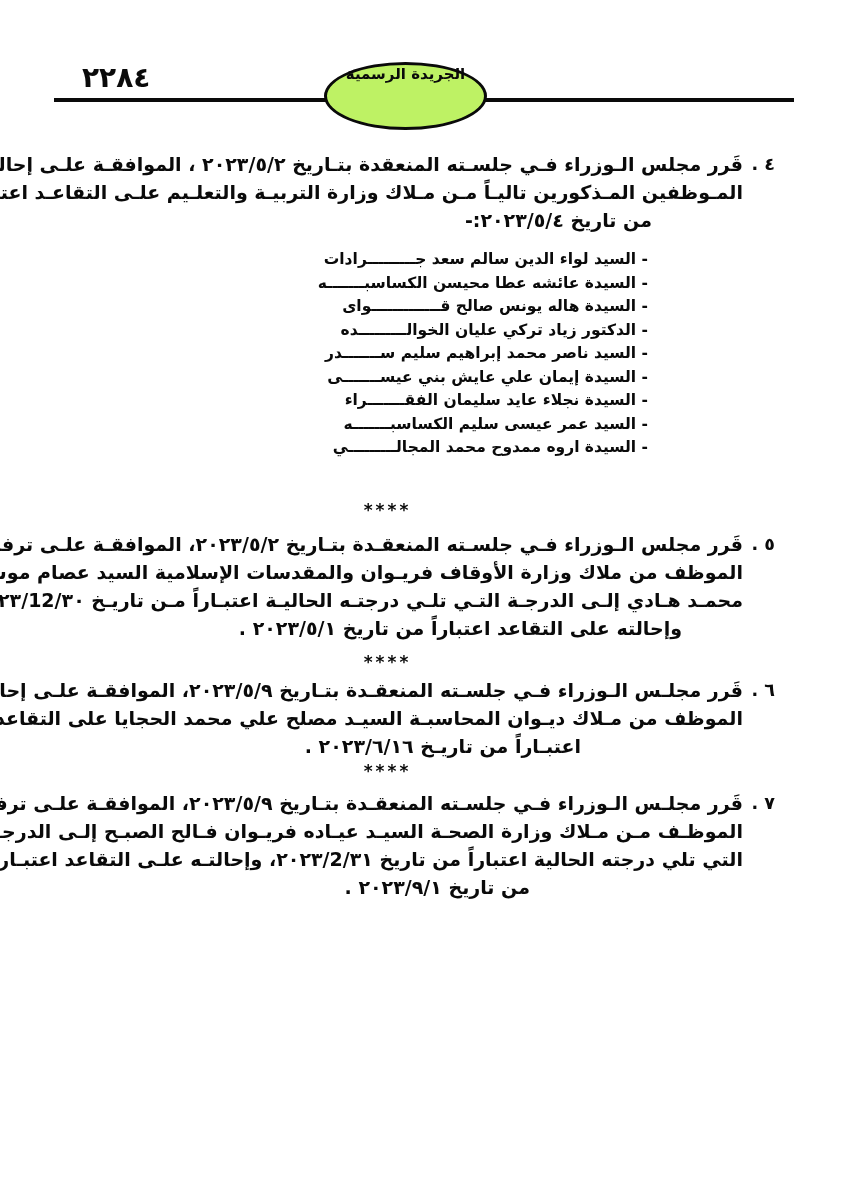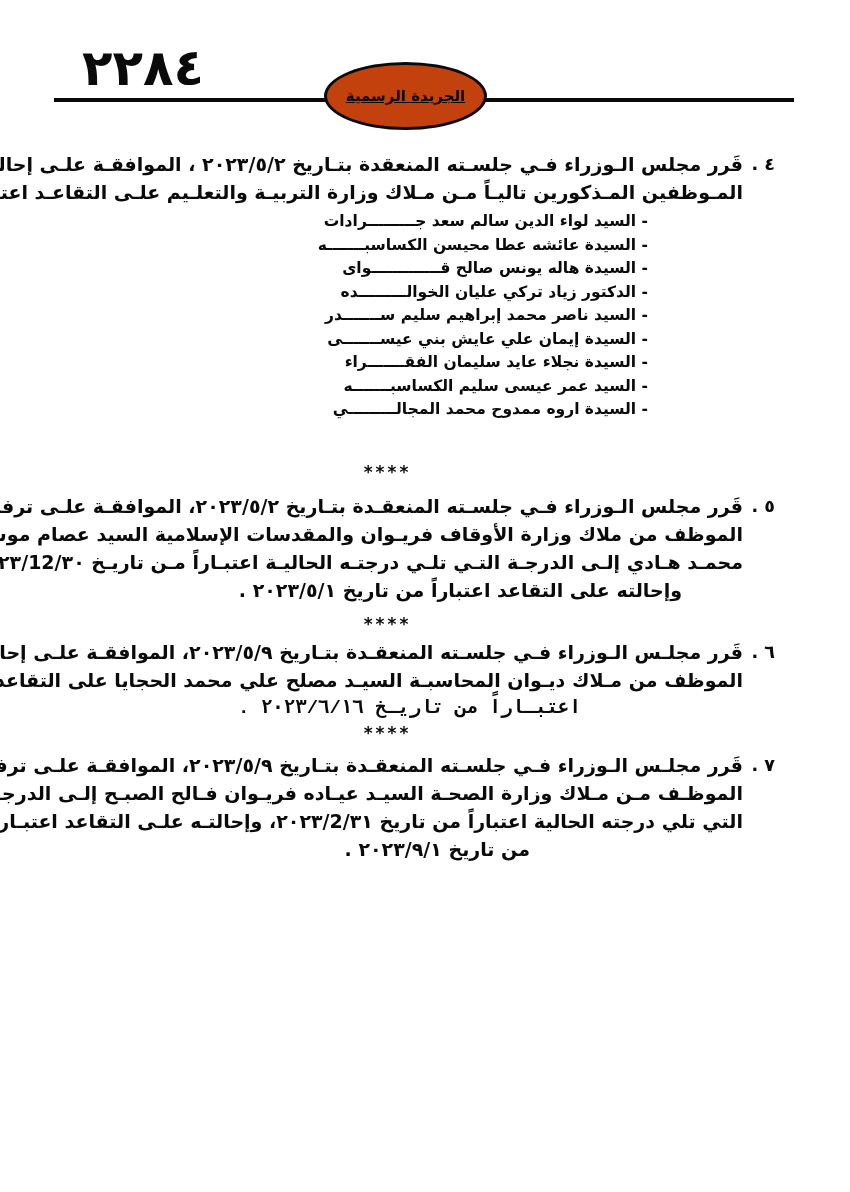--- a/index.html
+++ b/index.html
@@ -19,48 +19,47 @@
   }
 
   
   .header {
     position: relative;
     height: 131px;
   }
   .page-number {
     position: absolute;
     left: 82px;
-    top: 46px;
-    font-size: 50px;
+    top: 56px;
+    font-size: 28px;
     line-height: 44px;
     letter-spacing: 1px;
     direction: ltr;
   }
   .header-rule {
     position: absolute;
     top: 98px;
     left: 54px;
     right: 56px;
     height: 3.5px;
     background: #0a0a0a;
   }
   .masthead-oval {
     position: absolute;
     left: 324px;
     top: 62px;
     width: 163px;
     height: 68px;
-    background: #c2410c;
+    background: #bef264;
     border: 3.5px solid #0a0a0a;
     border-radius: 50%;
     box-sizing: border-box;
     display: flex;
-    align-items: center;
+    align-items: flex-start;
     justify-content: center;
-    text-decoration: underline;
   }
   .masthead-oval span {
     font-size: 15px;
     white-space: nowrap;
   }
 
   
   .content {
     margin-right: 75px;
     padding-top: 19px;
@@ -89,25 +88,25 @@
   }
   .j {
     text-align: justify;
     text-align-last: justify;
   }
   .last {
     text-align: right;
   }
   .pr4 { padding-right: 91px; }
   .pr5 { padding-right: 61px; text-align: right; }
-  .pr6 { padding-right: 162px; font-family: Liberation Mono, monospace; }
+  .pr6 { padding-right: 162px; }
   .pr7 { padding-right: 213px; }
 
   .names {
-    margin-top: 4px;
+    margin-top: 14px;
     margin-right: 95px;
     width: 283px;
   }
   .name {
     font-size: 15.5px;
     line-height: 23.5px;
     text-align: justify;
     text-align-last: justify;
     white-space: nowrap;
   }
@@ -137,20 +136,21 @@
   </div>
 </div>
 
 <div class="content">
 
   <div class="item">
     <div class="num">٤ .</div>
     <div class="body">
       <div class="ln j">قَرر مجلس الـوزراء فـي جلسـته المنعقدة بتـاريخ ٢٠٢٣/٥/٢ ، الموافقـة علـى إحالـة</div>
       <div class="ln j">المـوظفين المـذكورين تاليـاً مـن مـلاك وزارة التربيـة والتعلـيم علـى التقاعـد اعتبـاراً</div>
+      <div class="ln last pr4">من تاريخ ٢٠٢٣/٥/٤:-</div>
       <div class="names">
         <div class="name">- السيد لواء الدين سالم سعد جـــــــــرادات</div>
         <div class="name">- السيدة عائشه عطا محيسن الكساسبـــــــه</div>
         <div class="name">- السيدة هاله يونس صالح قـــــــــــــواى</div>
         <div class="name">- الدكتور زياد تركي عليان الخوالـــــــــده</div>
         <div class="name">- السيد ناصر محمد إبراهيم سليم ســـــــدر</div>
         <div class="name">- السيدة إيمان علي عايش بني عيســـــــى</div>
         <div class="name">- السيدة نجلاء عايد سليمان الفقـــــــراء</div>
         <div class="name">- السيد عمر عيسى سليم الكساسبـــــــه</div>
         <div class="name">- السيدة اروه ممدوح محمد المجالـــــــــي</div>

